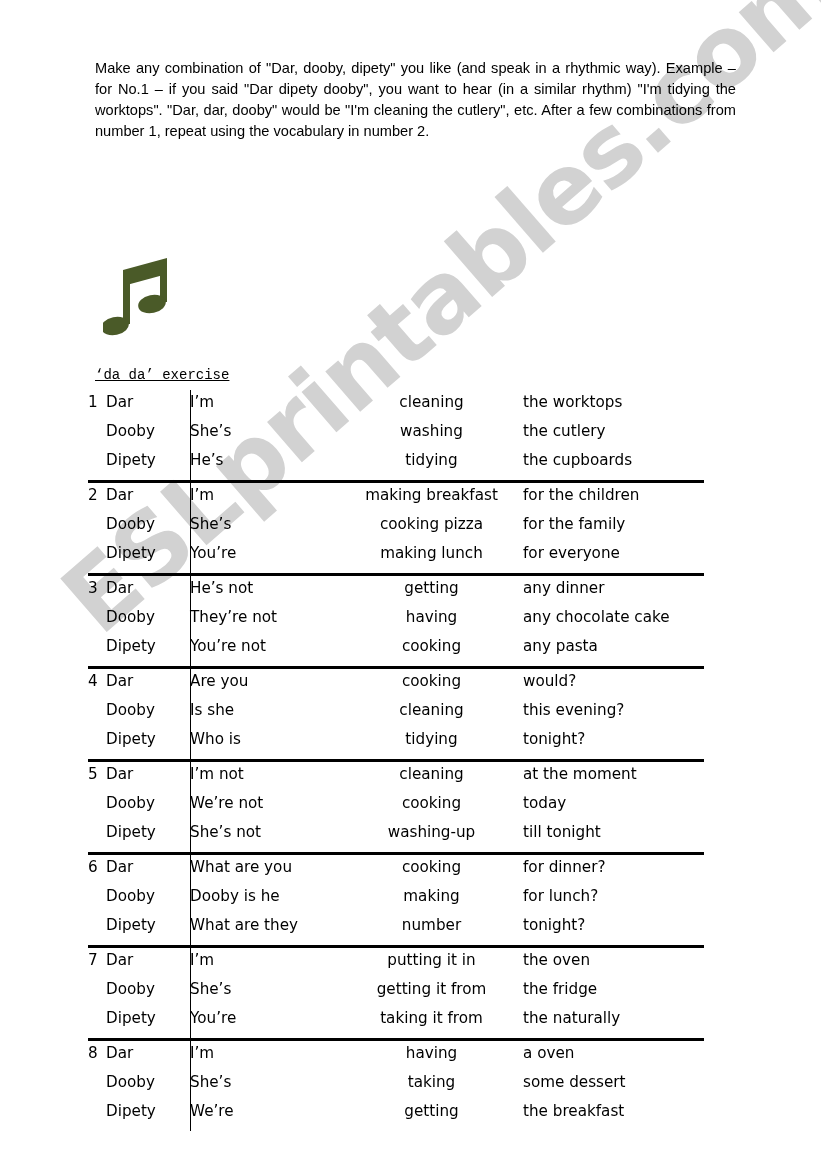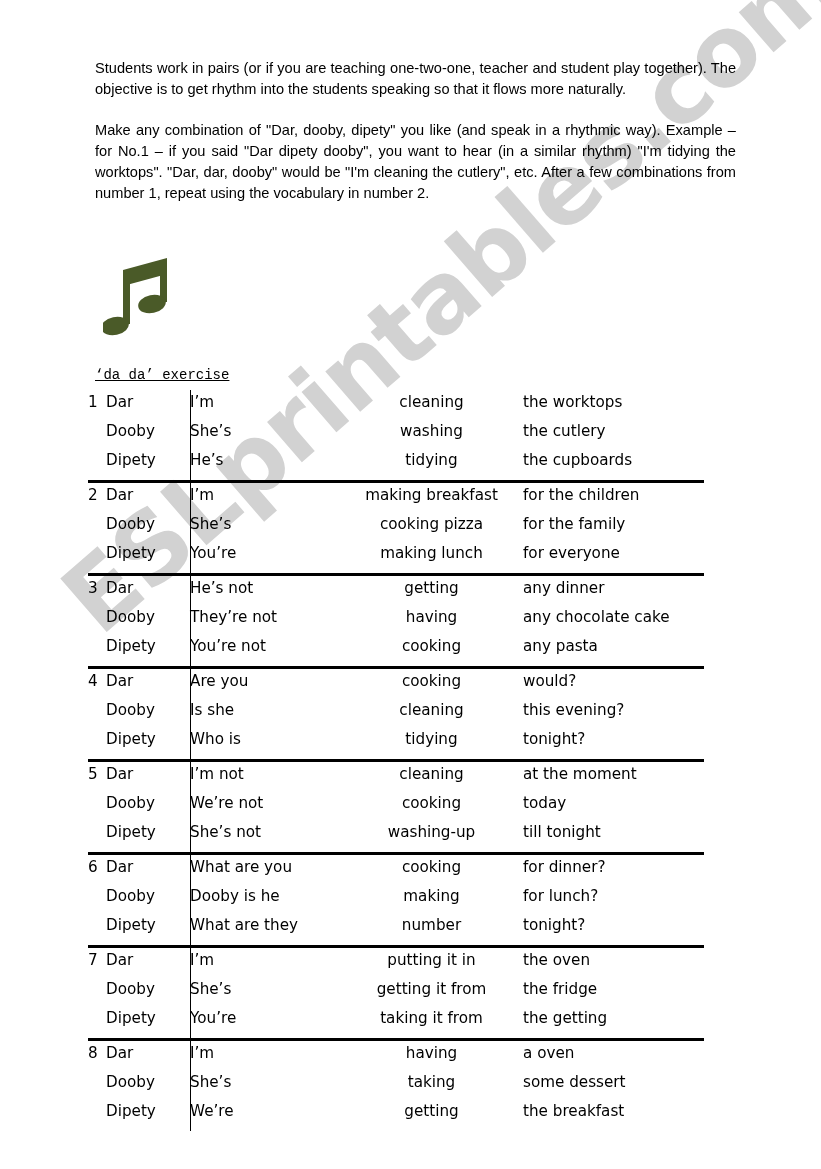--- a/index.html
+++ b/index.html
@@ -145,21 +145,20 @@
 </head>
 <body>
 
 <div id="watermark-layer">
   <div id="watermark-text">ESLprintables.com</div>
 </div>
 
 <div id="page">
 
   <div id="intro-block">
-    <p class="intro-paragraph">Students work in pairs (or if you are teaching one-two-one, teacher and student play together).   The objective is to get rhythm into the students speaking so that it flows more naturally.</p>
     <p class="intro-paragraph">Make any combination of "Dar, dooby, dipety" you like (and speak in a rhythmic way).  Example – for No.1 – if you said "Dar dipety dooby", you want to hear (in a similar rhythm) "I'm tidying the worktops".   "Dar, dar, dooby" would be "I'm cleaning the cutlery", etc.  After a few combinations from number 1, repeat using the vocabulary in number 2.</p>
   </div>
 
   <div id="note-icon">
     <svg width="74" height="82" viewBox="0 0 74 82" xmlns="http://www.w3.org/2000/svg">
       <g fill="#4a5a28">
 
         <polygon points="20,12 64,0 64,16 20,28"></polygon>
 
         <rect x="20" y="12" width="7" height="54"></rect>
@@ -341,21 +340,21 @@
         <span class="c-syl">Dooby</span>
         <span class="c-subject">She’s</span>
         <span class="c-verb">getting it from</span>
         <span class="c-object">the fridge</span>
       </div>
       <div class="ex-line">
         <span class="c-num"></span>
         <span class="c-syl">Dipety</span>
         <span class="c-subject">You’re</span>
         <span class="c-verb">taking it from</span>
-        <span class="c-object">the getting</span>
+        <span class="c-object">the naturally</span>
       </div>
     </div>
 
     <div class="ex-group">
       <div class="v-divider"></div>
       <div class="ex-line">
         <span class="c-num">8</span>
         <span class="c-syl">Dar</span>
         <span class="c-subject">I’m</span>
         <span class="c-verb">having</span>

